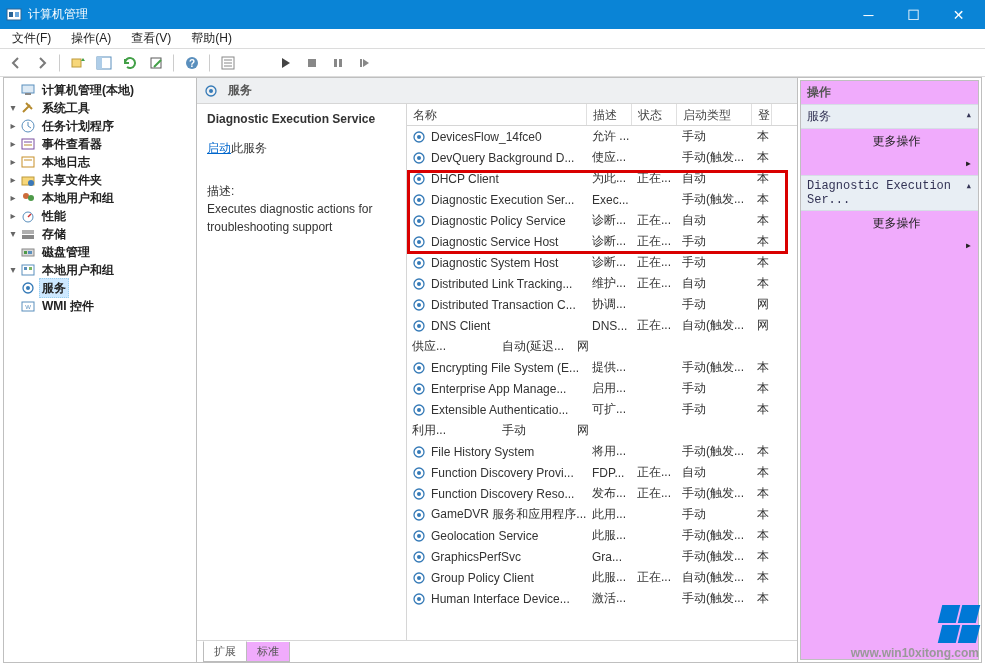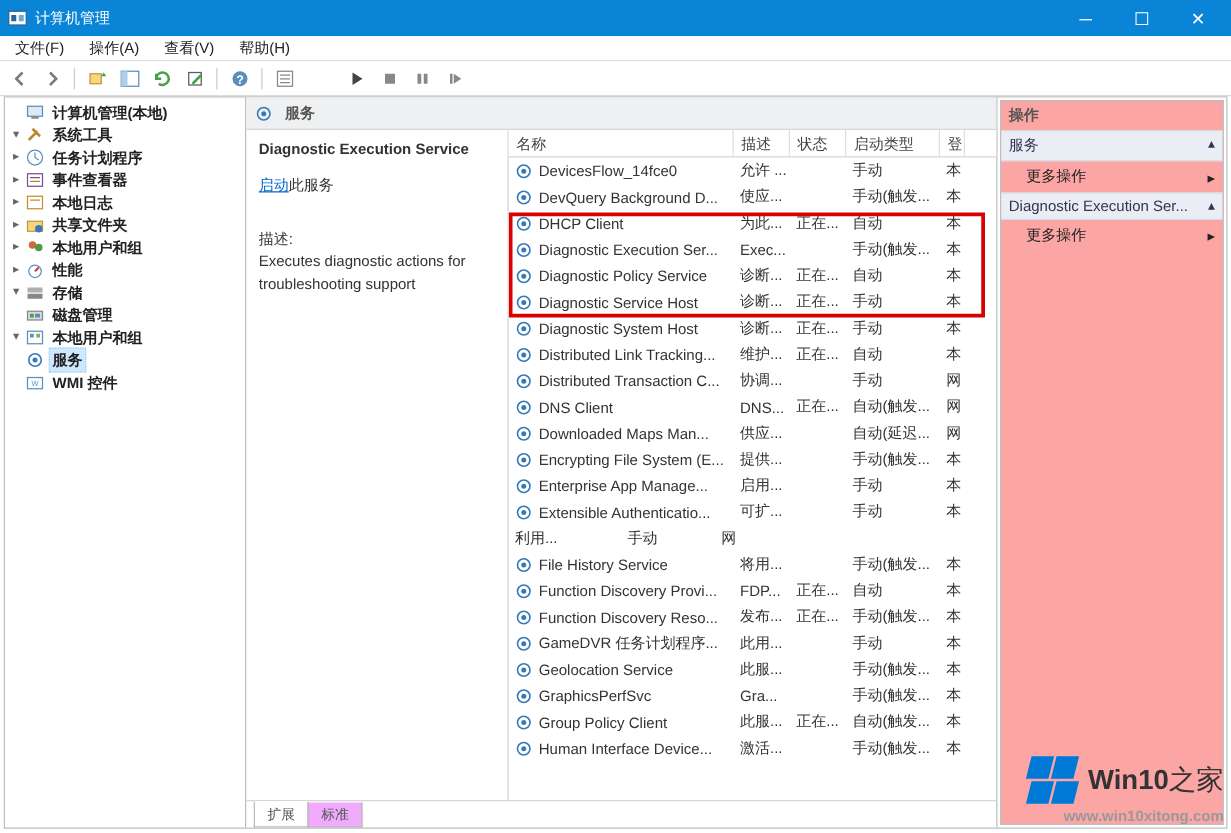--- a/index.html
+++ b/index.html
@@ -179,21 +179,22 @@
   
   .actions-pane {
     width:183px;
     display:flex;
     flex-direction:column;
   }
   .actions-wrap {
     border:1px solid #bfbfbf;
     margin:2px;
     flex:1;
-    background:#fca5a5;
+    background:#f0abfc;
+    font-family:Liberation Mono, monospace;
   }
   .actions-title {
     padding:3px 6px;
     font-weight:bold;
     color:#555;
   }
   .action-head {
     background:#e8eef4;
     padding:3px 6px;
     color:#335;
@@ -201,20 +202,21 @@
     justify-content:space-between;
     border-top:1px solid #d6dde6;
     border-bottom:1px solid #d6dde6;
   }
   .action-head .arrow { font-size:11px; }
   .action-item {
     padding:4px 6px 4px 20px;
     display:flex;
     align-items:center;
     gap:6px;
+    flex-direction:column;
   }
   
   .watermark {
     position:absolute;
     bottom:6px; right:6px;
     display:flex; flex-direction:column; align-items:flex-end;
     color:#666;
   }
   .wm-top { display:flex; align-items:center; gap:8px; }
   .wm-logo { display:flex; }
@@ -674,29 +676,20 @@
                     </svg>
                   </span>
                   <span>DNS Client</span>
                 </div>
                 <div class="cell" style="width:45px">DNS...</div>
                 <div class="cell" style="width:45px">正在...</div>
                 <div class="cell" style="width:75px">自动(触发...</div>
                 <div class="cell" style="width:20px">网</div>
               </div>
               <div class="list-row">
-                <div class="cell first" style="width:180px">
-                  <span class="svc-icon">
-                    <svg width="16" height="16">
-                      <circle cx="8" cy="8" r="5" fill="none" stroke="#357ab7" stroke-width="1.3"></circle>
-                      <circle cx="8" cy="8" r="2" fill="#357ab7"></circle>
-                    </svg>
-                  </span>
-                  <span>Downloaded Maps Man...</span>
-                </div>
                 <div class="cell" style="width:45px">供应...</div>
                 <div class="cell" style="width:45px"></div>
                 <div class="cell" style="width:75px">自动(延迟...</div>
                 <div class="cell" style="width:20px">网</div>
               </div>
               <div class="list-row">
                 <div class="cell first" style="width:180px">
                   <span class="svc-icon">
                     <svg width="16" height="16">
                       <circle cx="8" cy="8" r="5" fill="none" stroke="#357ab7" stroke-width="1.3"></circle>
@@ -747,21 +740,21 @@
                 <div class="cell" style="width:20px">网</div>
               </div>
               <div class="list-row">
                 <div class="cell first" style="width:180px">
                   <span class="svc-icon">
                     <svg width="16" height="16">
                       <circle cx="8" cy="8" r="5" fill="none" stroke="#357ab7" stroke-width="1.3"></circle>
                       <circle cx="8" cy="8" r="2" fill="#357ab7"></circle>
                     </svg>
                   </span>
-                  <span>File History Service</span>
+                  <span>File History System</span>
                 </div>
                 <div class="cell" style="width:45px">将用...</div>
                 <div class="cell" style="width:45px"></div>
                 <div class="cell" style="width:75px">手动(触发...</div>
                 <div class="cell" style="width:20px">本</div>
               </div>
               <div class="list-row">
                 <div class="cell first" style="width:180px">
                   <span class="svc-icon">
                     <svg width="16" height="16">
@@ -792,21 +785,21 @@
                 <div class="cell" style="width:20px">本</div>
               </div>
               <div class="list-row">
                 <div class="cell first" style="width:180px">
                   <span class="svc-icon">
                     <svg width="16" height="16">
                       <circle cx="8" cy="8" r="5" fill="none" stroke="#357ab7" stroke-width="1.3"></circle>
                       <circle cx="8" cy="8" r="2" fill="#357ab7"></circle>
                     </svg>
                   </span>
-                  <span>GameDVR 任务计划程序...</span>
+                  <span>GameDVR 服务和应用程序...</span>
                 </div>
                 <div class="cell" style="width:45px">此用...</div>
                 <div class="cell" style="width:45px"></div>
                 <div class="cell" style="width:75px">手动</div>
                 <div class="cell" style="width:20px">本</div>
               </div>
               <div class="list-row">
                 <div class="cell first" style="width:180px">
                   <span class="svc-icon">
                     <svg width="16" height="16">
@@ -908,16 +901,15 @@
         <div style="display:flex">
             <div class="wm-sq"></div>
             <div class="wm-sq"></div>
           </div>
         <div style="display:flex">
             <div class="wm-sq"></div>
             <div class="wm-sq"></div>
           </div>
       </div>
     </div>
-    <span class="wm-text"><b>Win10</b><span>之家</span></span>
   </div>
   <div class="wm-url">www.win10xitong.com</div>
 </div>
 
 </body></html>

